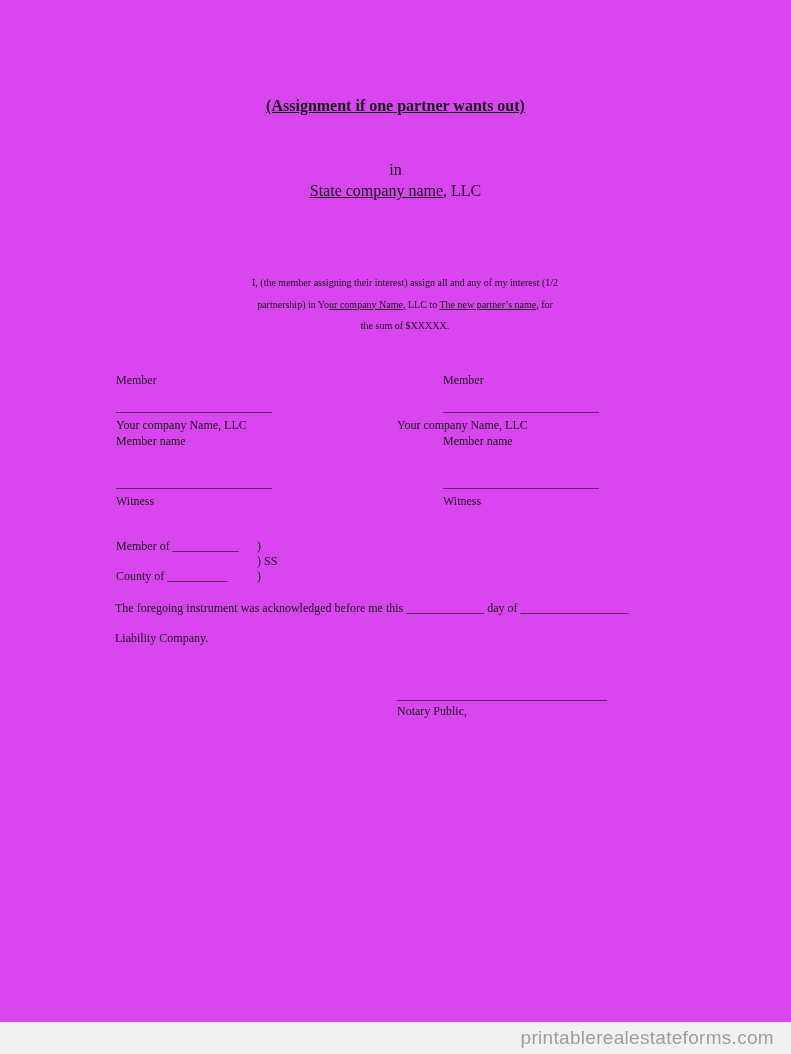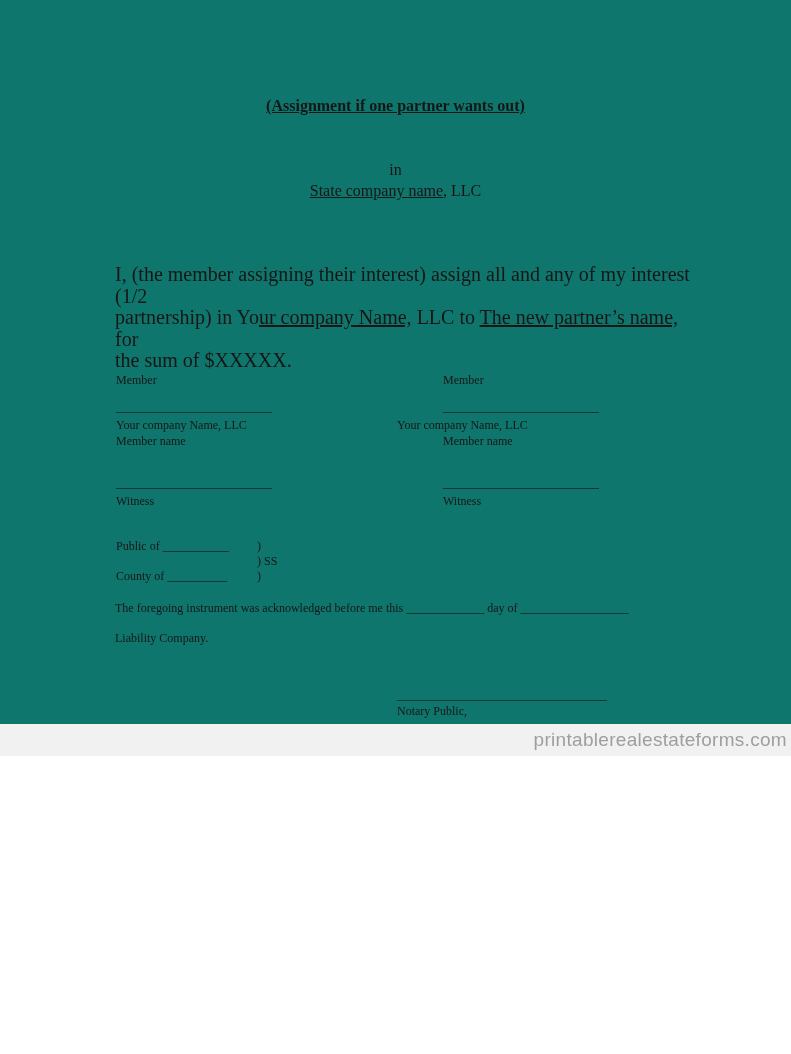--- a/index.html
+++ b/index.html
@@ -1,28 +1,28 @@
 <!DOCTYPE html>
 <html><head>
 <meta charset="utf-8">
 <style>
   html,body{margin:0;padding:0;background:#ffffff;}
   .page{
-    position:relative;width:791px;height:756px;background:#0f766e;
+    position:relative;width:791px;height:1054px;background:#d946ef;
     font-family:"Liberation Serif", serif;color:#161616;overflow:hidden;
   }
   .center{position:absolute;left:0;right:0;text-align:center;font-size:16px;line-height:20px;}
   .bold{font-weight:bold;}
   .u{text-decoration:underline;}
-  .intro{position:absolute;left:115px;top:264px;width:580px;font-size:20px;line-height:21.5px;}
+  .intro{position:absolute;left:115px;top:272px;width:580px;font-size:10px;line-height:21.5px;text-align:center;}
   .abs{position:absolute;font-size:12px;line-height:15px;white-space:pre;}
   .footer{
     position:absolute;left:0;right:0;bottom:0;height:32px;background:#f1f1f1;
     font-family:"Liberation Sans", sans-serif;font-size:19px;line-height:32px;
-    color:#9e9e9e;text-align:right;padding-right:4px;box-sizing:border-box;
+    color:#9e9e9e;text-align:right;padding-right:17px;box-sizing:border-box;
     letter-spacing:0.3px;
   }
 </style>
 </head>
 <body>
 
 <div class="page">
 
   <div class="center bold u" style="top:96px">(Assignment if one partner wants out)</div>
 
@@ -45,21 +45,21 @@
   <div class="abs" style="left:397px;top:418px">Your company Name, LLC</div>
 
   <div class="abs" style="left:116px;top:434px">Member name</div>
   <div class="abs" style="left:443px;top:434px">Member name</div>
 
   <div class="abs" style="left:116px;top:476px">__________________________</div>
   <div class="abs" style="left:443px;top:476px">__________________________</div>
   <div class="abs" style="left:116px;top:494px">Witness</div>
   <div class="abs" style="left:443px;top:494px">Witness</div>
 
-  <div class="abs" style="left:116px;top:539px">Public of ___________</div>
+  <div class="abs" style="left:116px;top:539px">Member of ___________</div>
   <div class="abs" style="left:257px;top:539px">)</div>
   <div class="abs" style="left:257px;top:554px">) SS</div>
   <div class="abs" style="left:116px;top:569px">County of __________</div>
   <div class="abs" style="left:257px;top:569px">)</div>
 
   <div class="abs" style="left:115px;top:601px">The foregoing instrument was acknowledged before me this _____________ day of __________________</div>
   <div class="abs" style="left:115px;top:631px">Liability Company.</div>
 
   <div class="abs" style="left:397px;top:688px">___________________________________</div>
   <div class="abs" style="left:397px;top:704px">Notary Public,</div>

